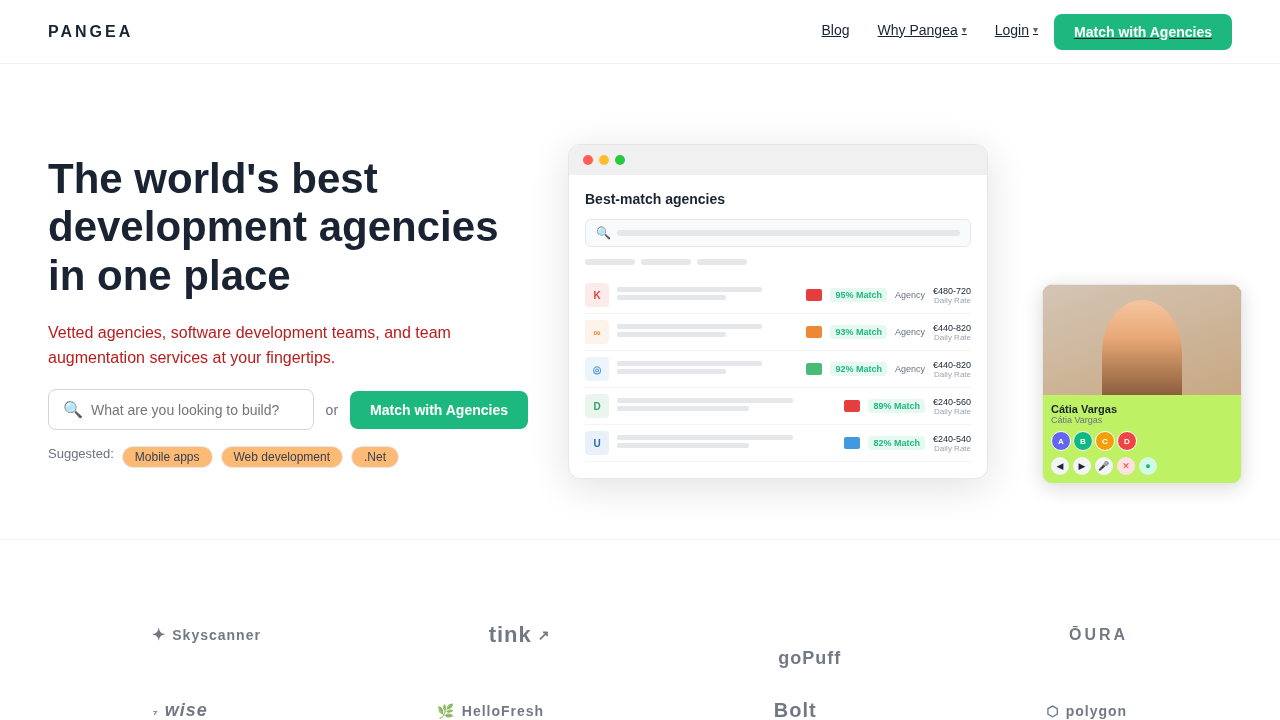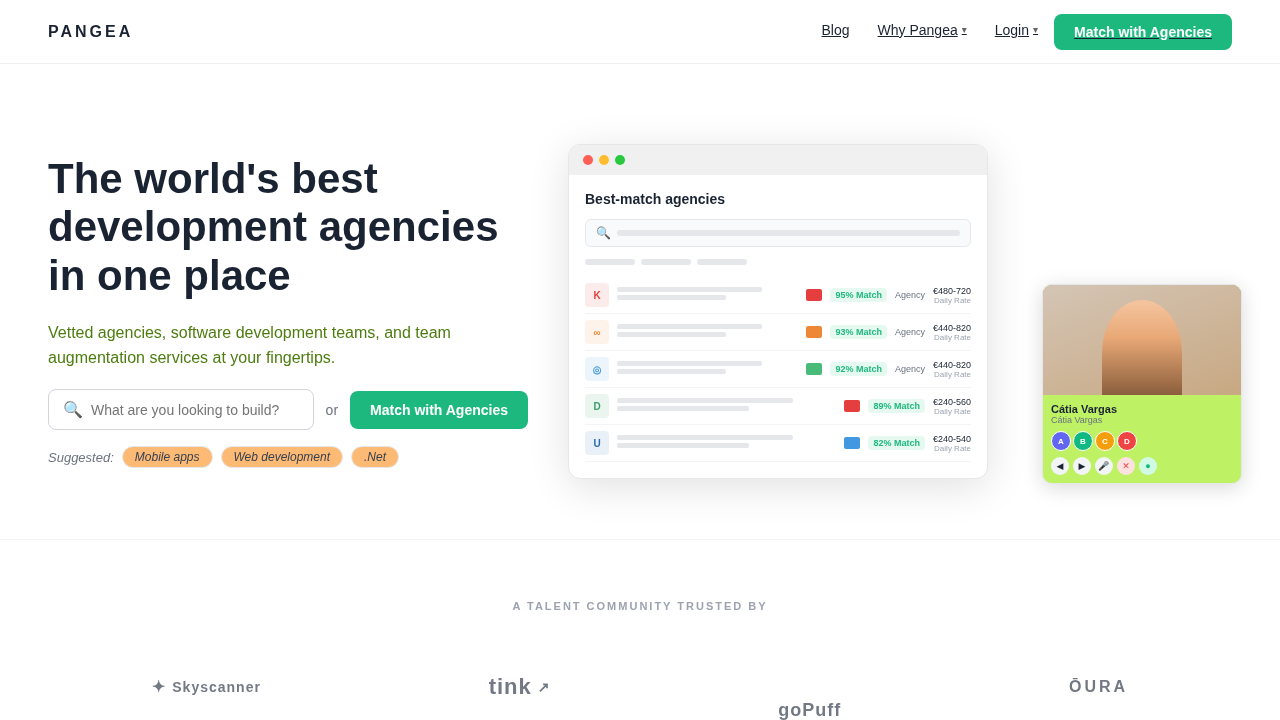--- a/index.html
+++ b/index.html
@@ -27,37 +27,37 @@
       border-radius: 6px; background: none; border: none;
     }
 
     
     .hero {
       display: flex; align-items: center; justify-content: space-between;
       padding: 80px 48px 60px; max-width: 1280px; margin: 0 auto; gap: 40px;
     }
     .hero-left { flex: 0 0 480px; }
     .hero-title { font-size: 42px; font-weight: 700; line-height: 1.15; color: #1a2332; margin-bottom: 20px; }
-    .hero-subtitle { font-size: 16px; color: #4d7c0f; line-height: 1.6; margin-bottom: 18px; }
+    .hero-subtitle { font-size: 16px; color: #b91c1c; line-height: 1.6; margin-bottom: 18px; }
     .search-row { display: flex; align-items: center; gap: 12px; margin-bottom: 16px; }
     .search-box {
       display: flex; align-items: center; gap: 8px;
       border: 1.5px solid #d1d5db; border-radius: 8px; padding: 10px 14px;
       flex: 1; background: #fff;
     }
     .search-icon { color: #9ca3af; font-size: 16px; }
     .search-input {
       border: none; outline: none; font-size: 14px; color: #9ca3af; flex: 1; background: transparent;
     }
     .or-text { font-size: 14px; color: #6b7280; }
     .match-btn {
       background: #1db87e; color: #fff; border: none; border-radius: 8px;
       padding: 11px 20px; font-size: 14px; font-weight: 600; cursor: pointer; white-space: nowrap;
     }
-    .suggested-row { display: flex; align-items: center; gap: 8px; flex-wrap: wrap; font-style: italic; }
+    .suggested-row { display: flex; gap: 8px; flex-wrap: wrap; }
     .suggested-label { font-size: 13px; color: #6b7280; }
     .suggested-tag {
       font-size: 12px; color: #374151; background: #fdba74; border: 1px solid #e5e7eb;
       border-radius: 16px; padding: 3px 12px; cursor: pointer;
     }
 
     
     .hero-right { flex: 1; position: relative; display: flex; justify-content: flex-start; }
     .app-mock {
       background: #fff; border-radius: 12px; box-shadow: 0 8px 40px rgba(0,0,0,0.12);
@@ -281,21 +281,20 @@
             <div class="card-icon-btn red">✕</div>
             <div class="card-icon-btn green">●</div>
           </div>
         </div>
       </div>
     </div>
   </div>
 </section>
 
 <section class="trusted-section">
-  <div class="trusted-label">A TALENT COMMUNITY TRUSTED BY</div>
   <div class="logos-row">
     <div class="logo-item skyscanner">
       <span style="font-size:16px;">✦</span> Skyscanner
     </div>
     <div class="logo-item tink">
       tink<span style="font-size:14px;vertical-align:super;">↗</span>
     </div>
     <div class="logo-item gopuff">goPuff</div>
     <div class="logo-item oura">ŌURA</div>
   </div>

